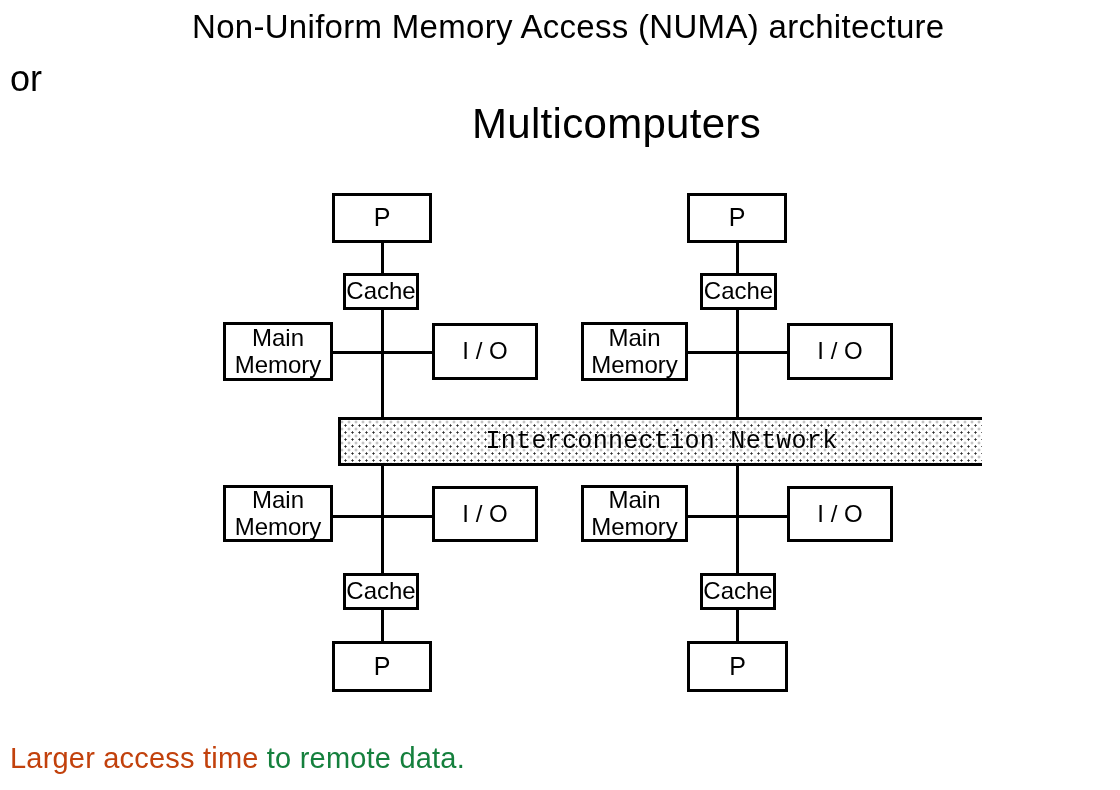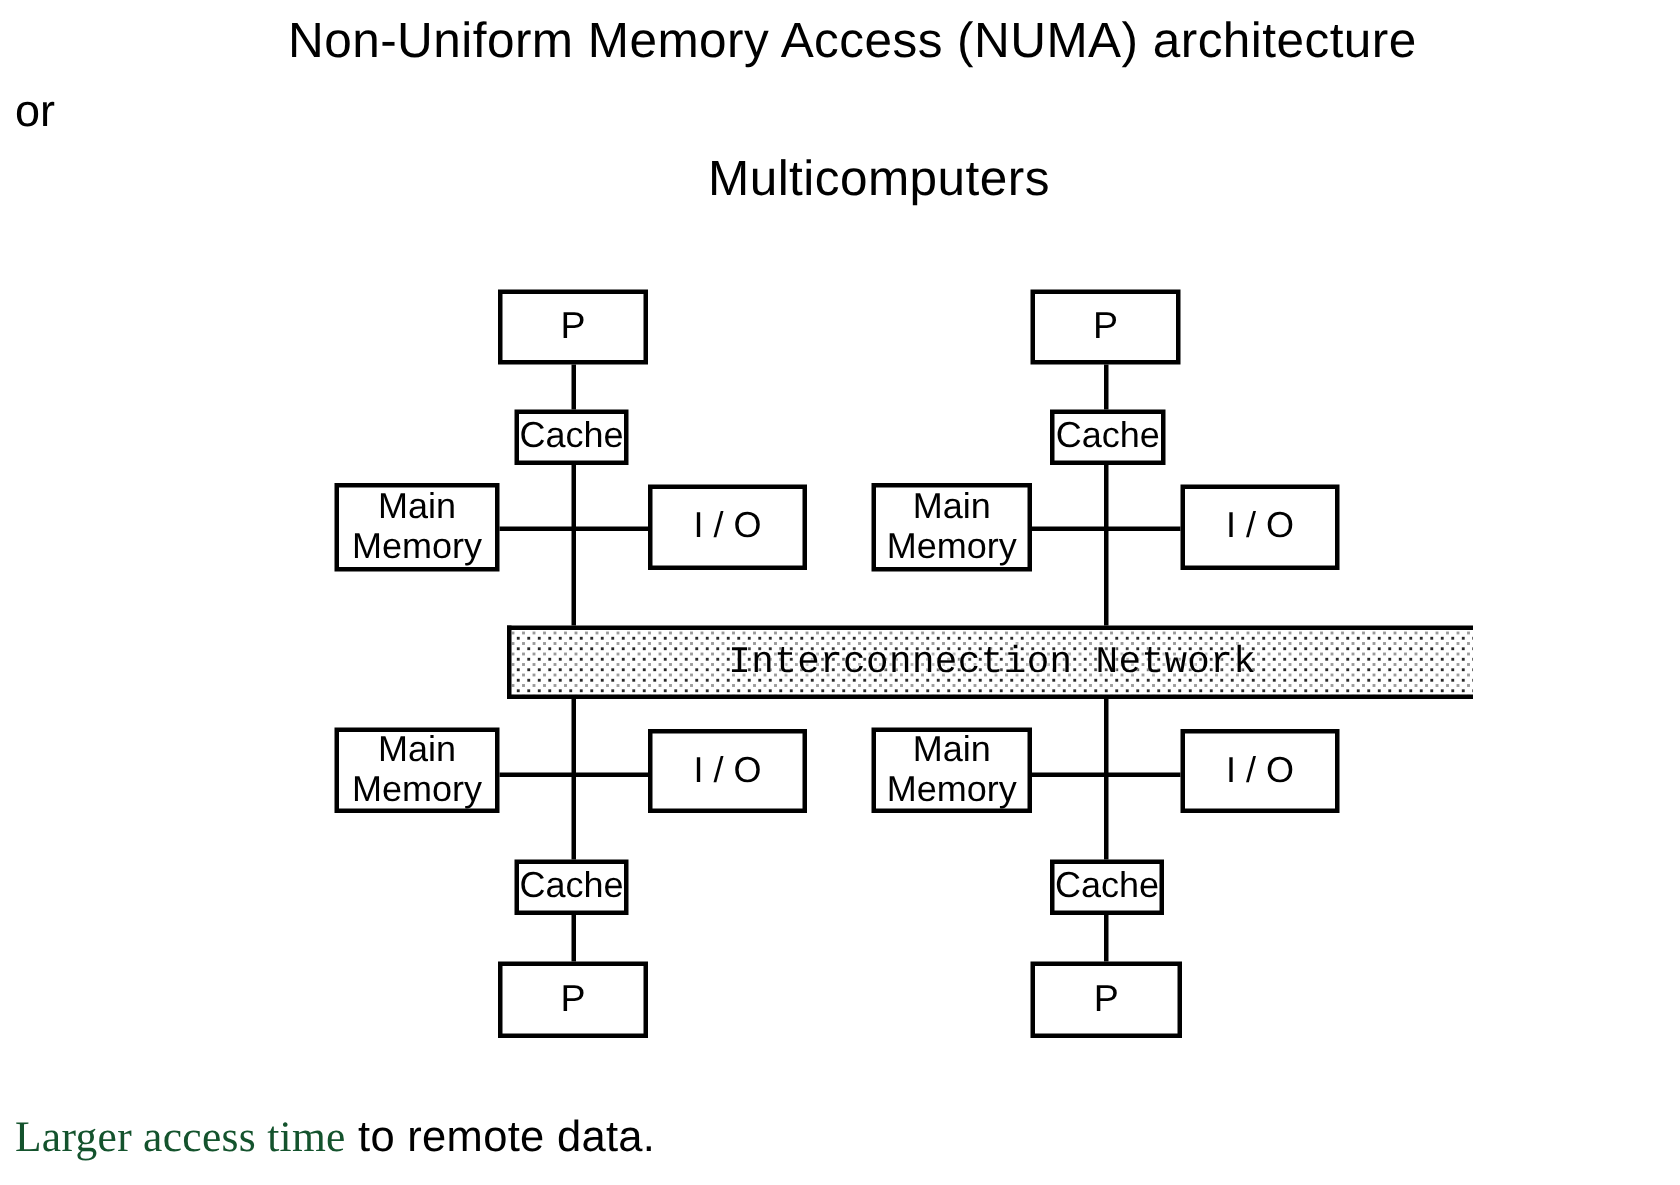--- a/index.html
+++ b/index.html
@@ -7,22 +7,22 @@
     position: relative;
     width: 1120px;
     height: 790px;
     background: #ffffff;
     font-family: "Liberation Sans", sans-serif;
     color: #000000;
     overflow: hidden;
   }
   .txt { position: absolute; white-space: nowrap; line-height: 1.15; text-align: center; }
   .title    { left: 192px; top: 8px;   font-size: 33px; font-weight: 400; letter-spacing: 0.3px; }
-  .or       { left: 10px;  top: 58px;  font-size: 30px; }
-  .subtitle { left: 472px; top: 100px; font-size: 33px; letter-spacing: 0.3px; }
+  .or       { left: 10px;  top: 58px;  font-size: 36px; }
+  .subtitle { left: 472px; top: 100px; font-size: 42px; letter-spacing: 0.3px; }
   .footer   { left: 10px;  top: 742px; font-size: 29px; letter-spacing: 0.2px; }
 
   
   .dbox {
     position: absolute;
     box-sizing: border-box;
     background: #ffffff;
     border: 3px solid #000000;
     display: flex;
     align-items: center;
@@ -147,16 +147,16 @@
     <span>I / O</span>
   </div>
   <div class="dbox" style="left:700px; top:573px; width:76px; height:37px;">
     <span>Cache</span>
   </div>
   <div class="dbox p" style="left:687px; top:641px; width:101px; height:51px;">
     <span>P</span>
   </div>
 
   <div class="txt footer">
-    <span style="color: #14532d; font-family: Liberation Serif, serif;">Larger access time</span><span style="color: #000000;"> to remote data.</span>
+    <span style="color: #c2410c;">Larger access time</span><span style="color: #15803d;"> to remote data.</span>
   </div>
 
 </div>
 
 </body></html>

